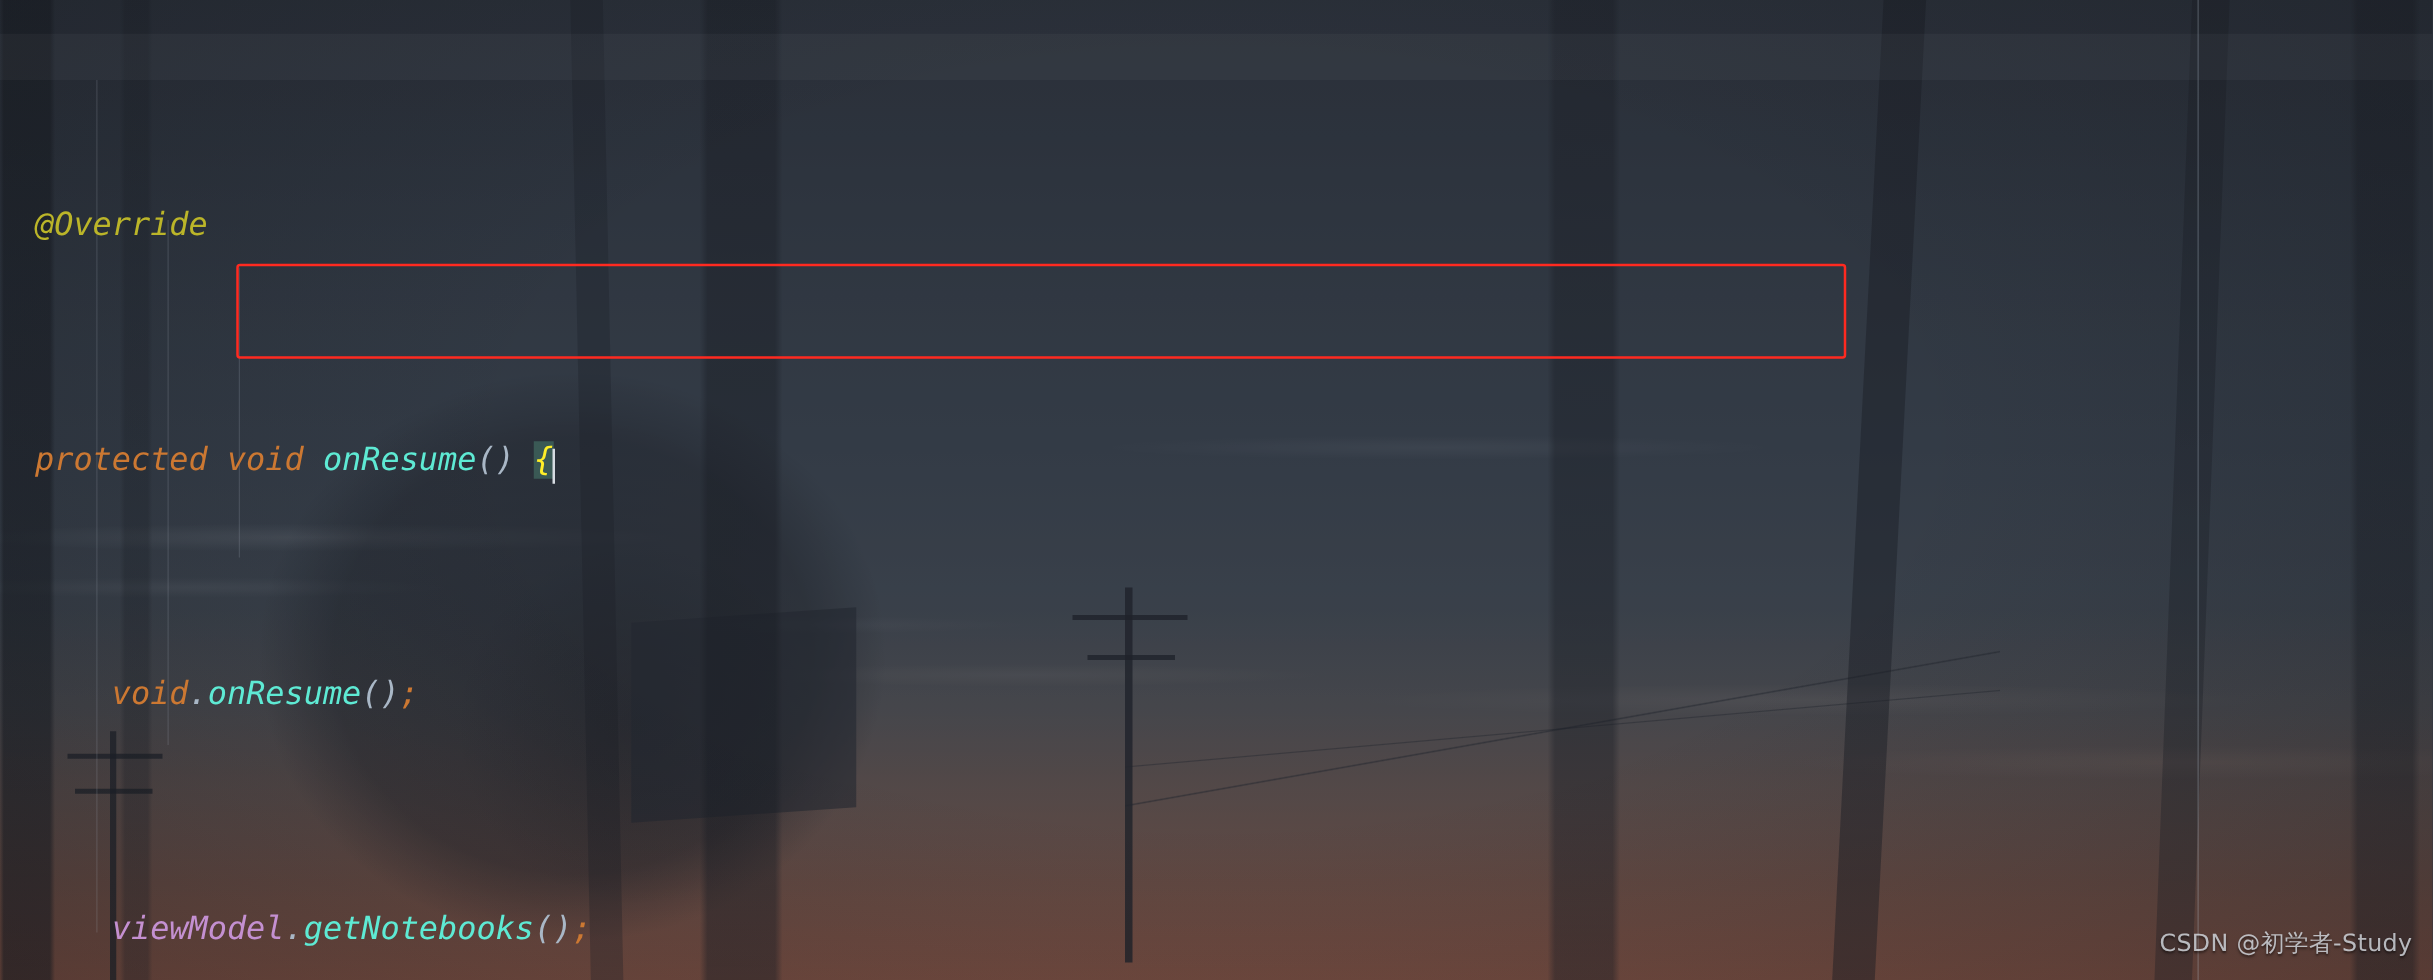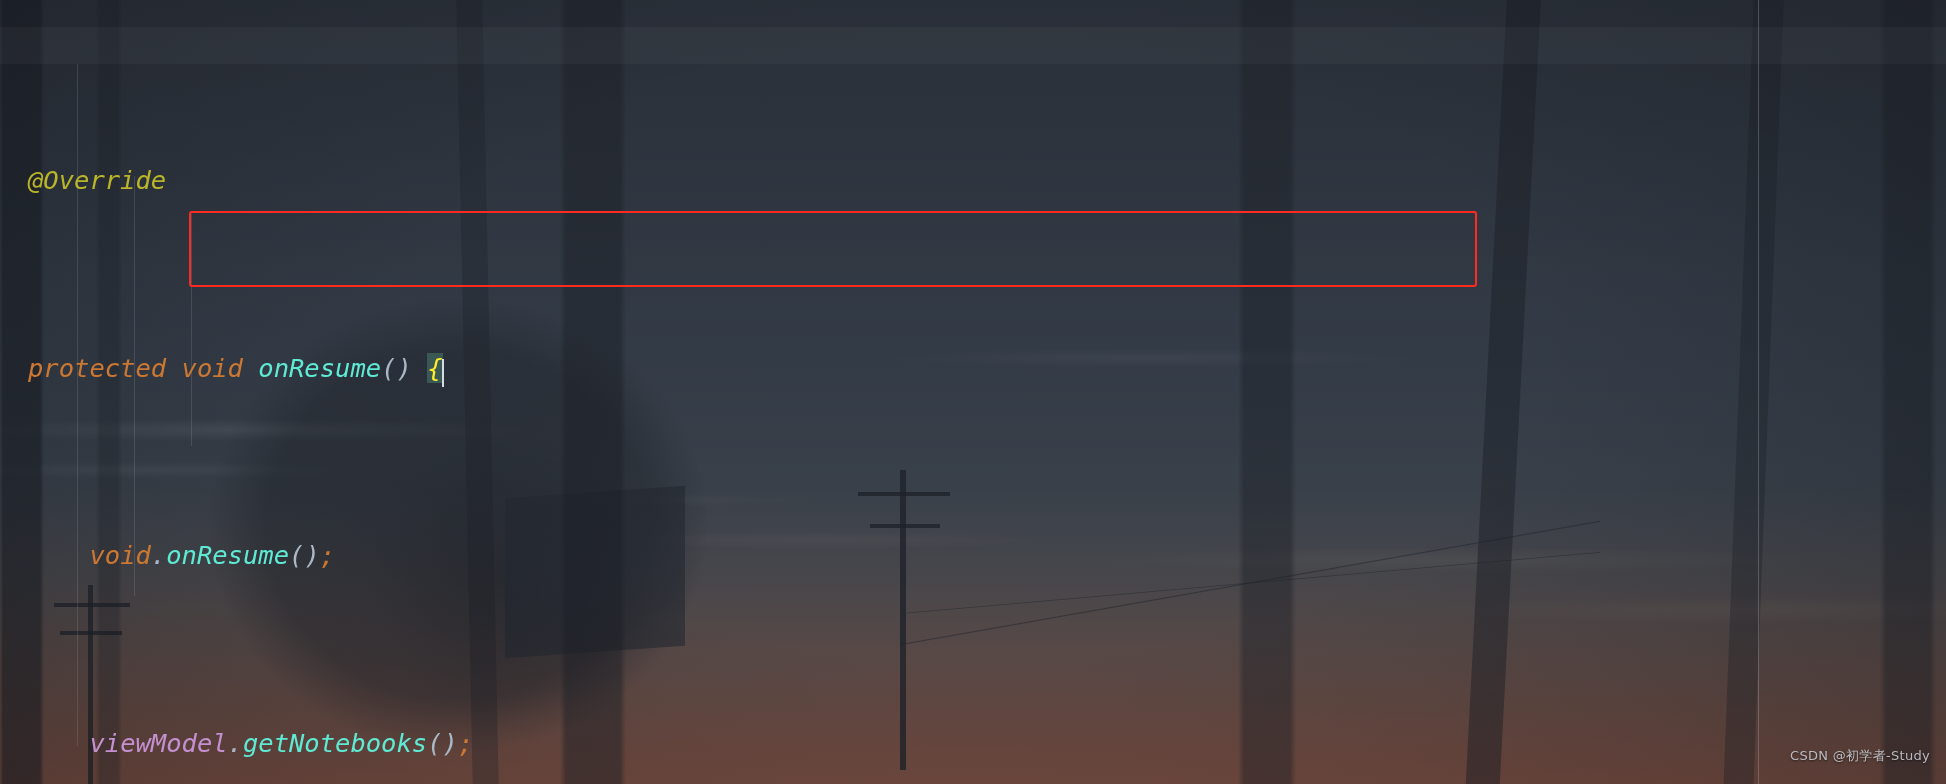--- a/index.html
+++ b/index.html
@@ -228,21 +228,21 @@
   }
 
   
   #watermark {
     position: absolute;
     right: 16px;
     bottom: 10px;
     z-index: 6;
     color: rgba(214,218,224,0.82);
     font-family: "DejaVu Sans", "Liberation Sans", sans-serif;
-    font-size: 13px;
+    font-size: 19px;
     letter-spacing: 0.3px;
     text-shadow: 0 1px 2px rgba(0,0,0,0.55);
   }
 </style>
 </head>
 <body>
 
 <div id="editor">
 
   <div id="wallpaper">

